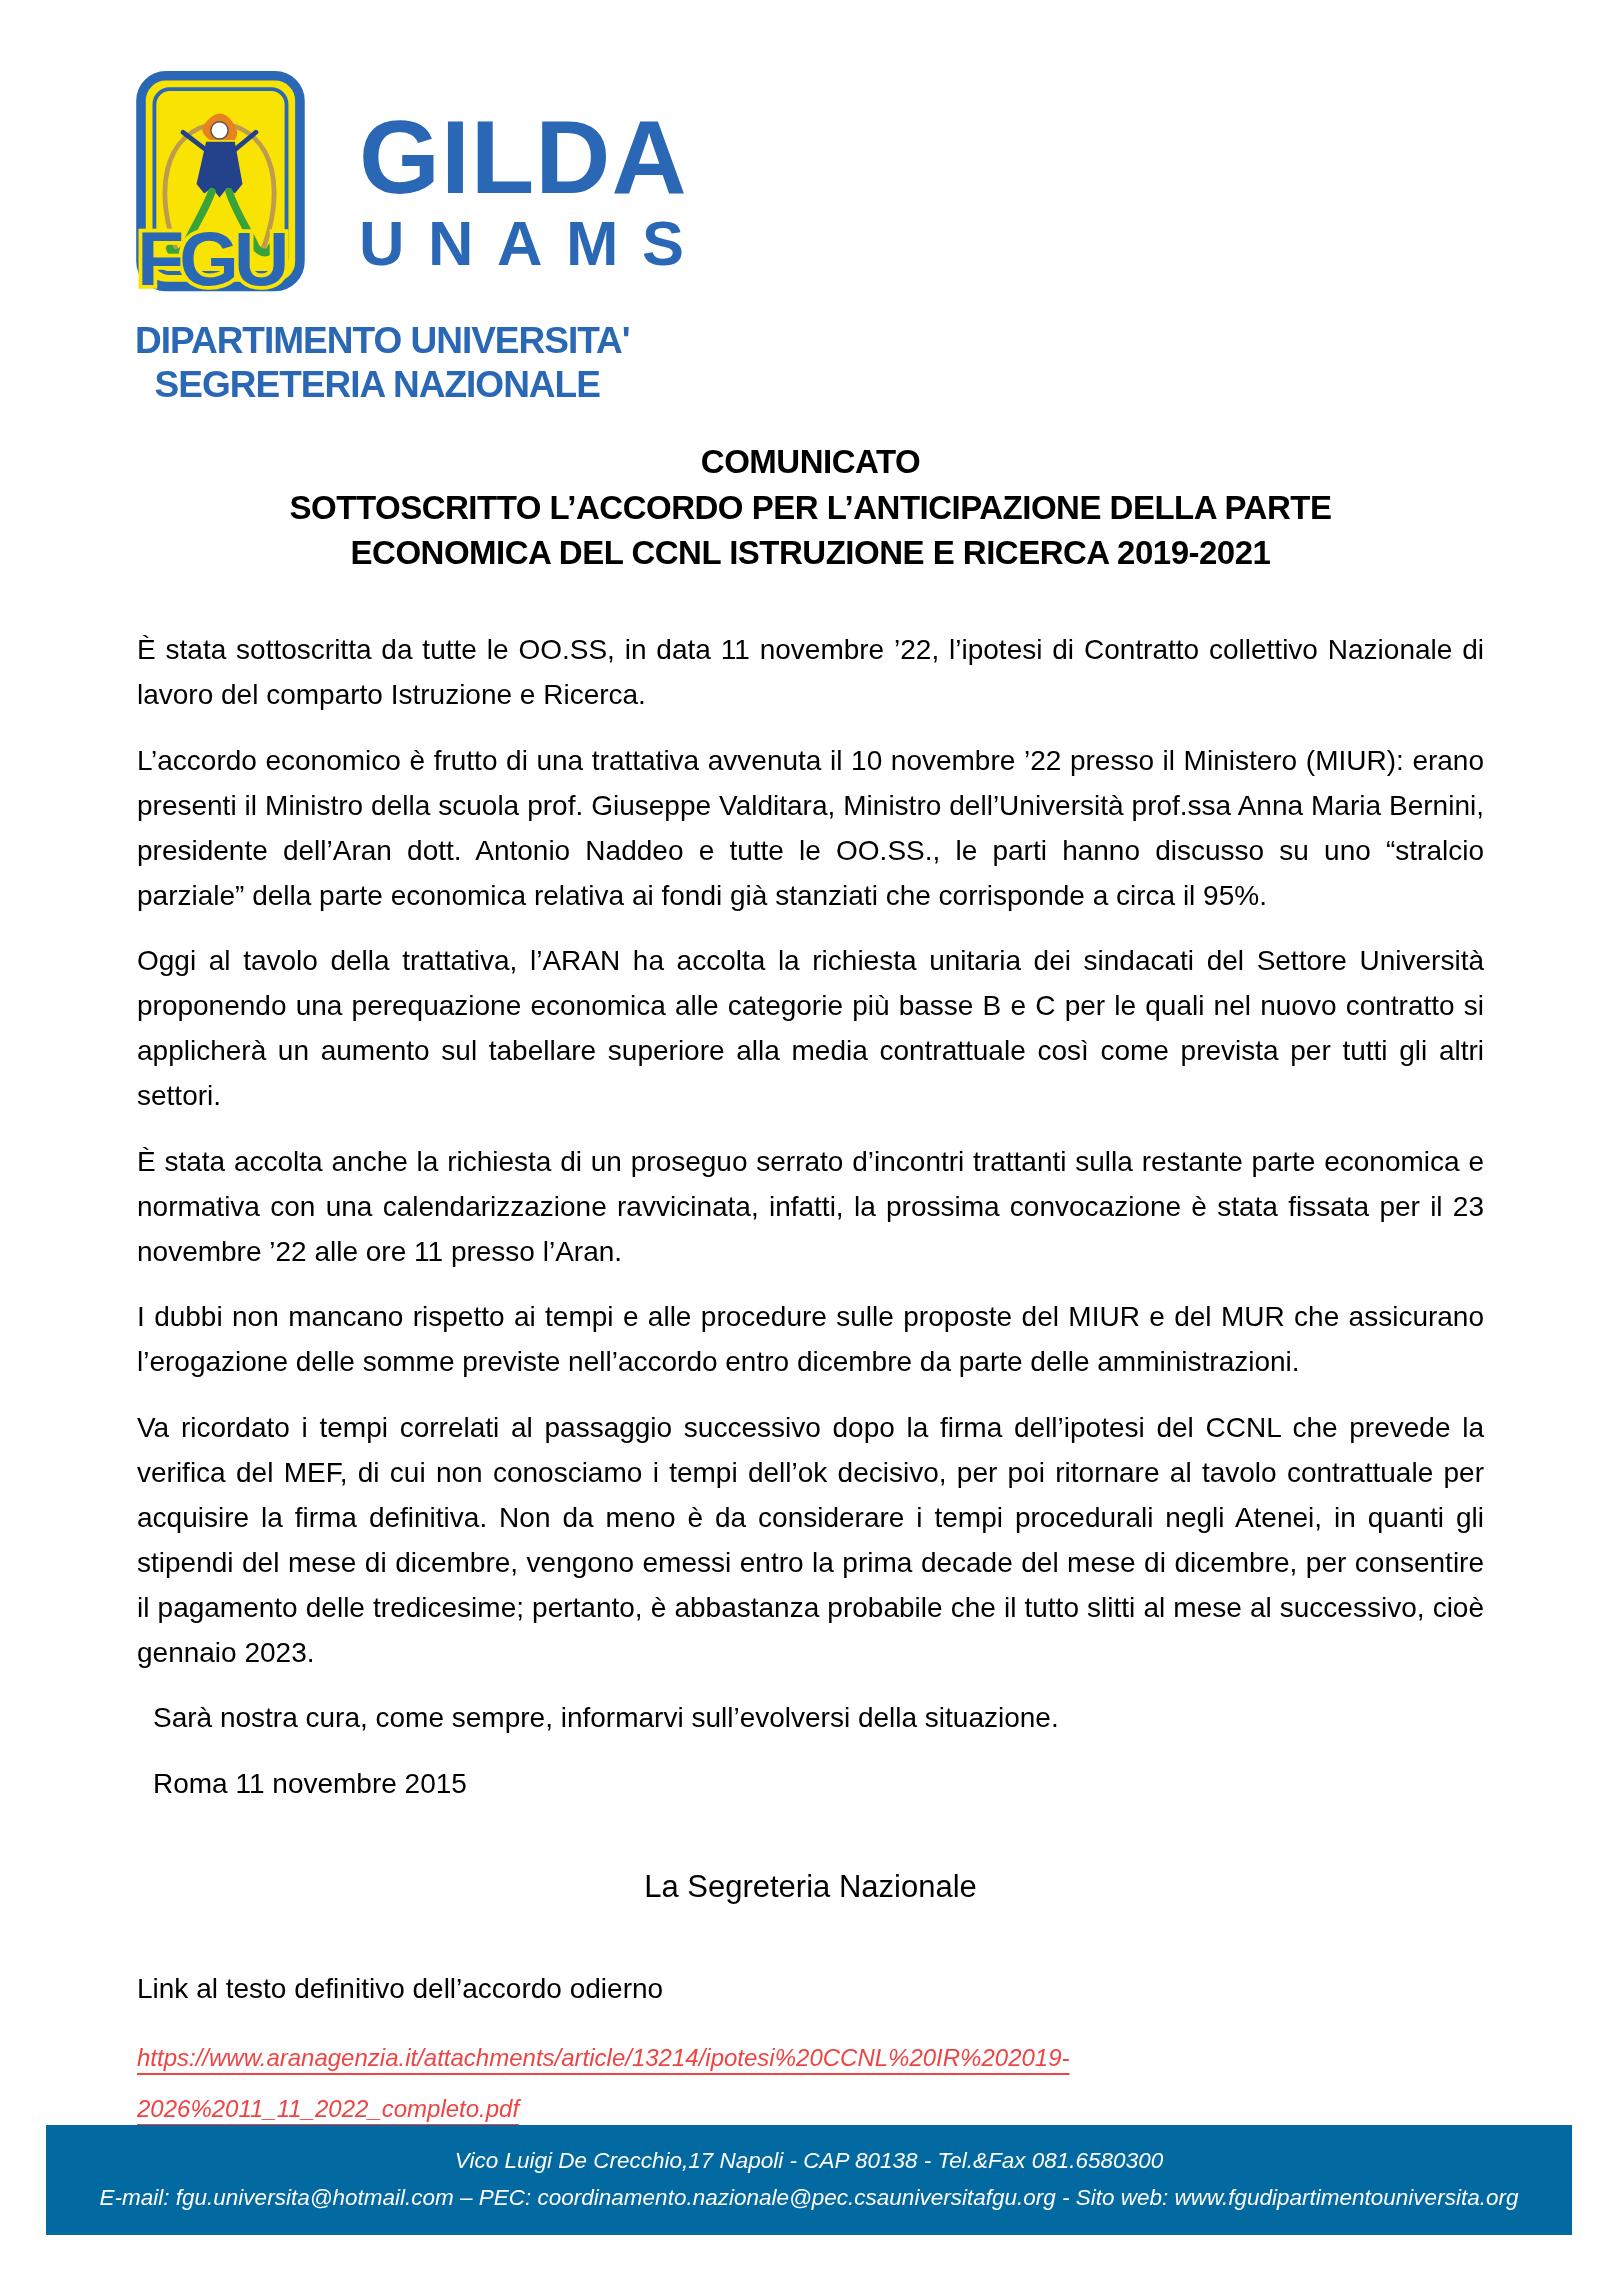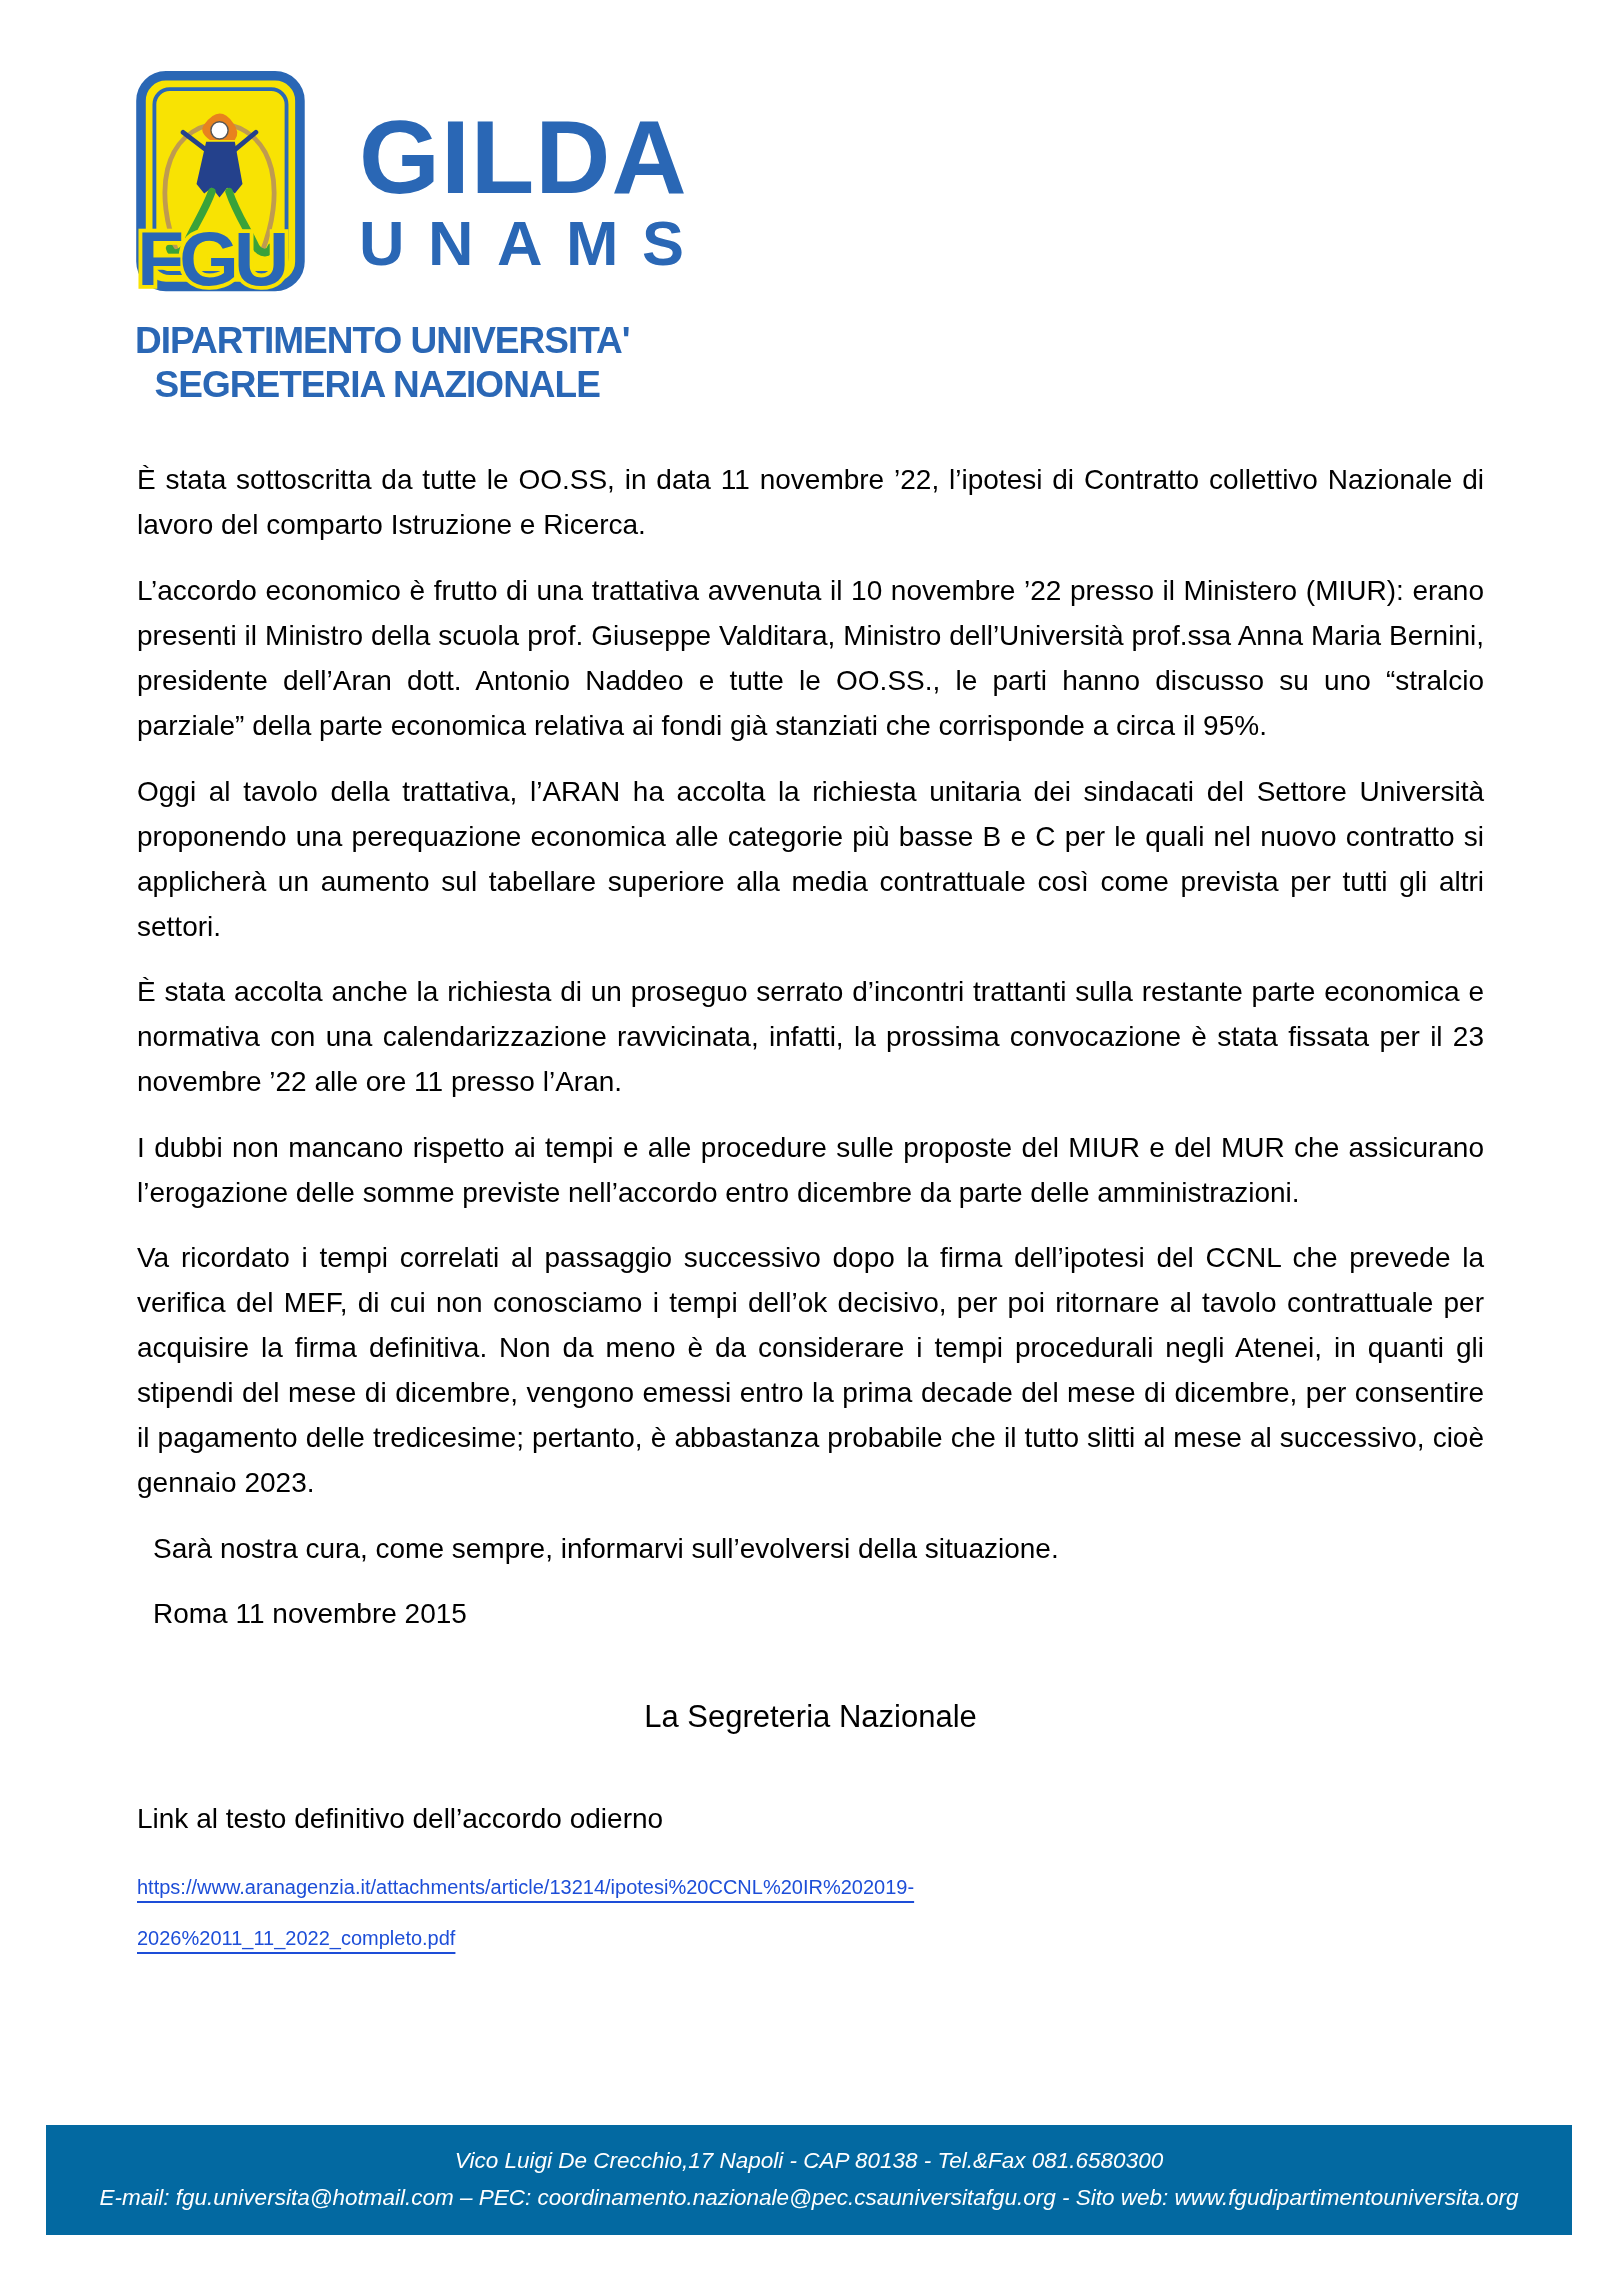--- a/index.html
+++ b/index.html
@@ -45,23 +45,24 @@
   .signature {
     text-align:center !important;
     font-size:31px;
     margin-top:58px;
     margin-bottom:0;
   }
   .link-block { margin-top:57px; }
   .link-label { text-align:left !important; margin-bottom:13.7px; }
   .pdf-link {
     display:block;
-    color:#1d4ed8;
-    font-size:20px; line-height:51px;
+    color:#ef4444;
+    font-size:24px; line-height:51px;
     text-decoration:none;
+    font-style:italic;
   }
   .pdf-link span { text-decoration:underline; text-underline-offset:6.9px; text-decoration-thickness:2px; }
   
   .footer-band {
     position:absolute;
     left:46px; top:2125px;
     width:1526px; height:110px;
     background:#0369a1;
     color:#ffffff;
     font-style:italic;
@@ -103,20 +104,25 @@
         <div class="gilda">GILDA</div>
         <div class="unams">UNAMS</div>
       </div>
     </div>
     <div class="dept">
       <div class="dept-line1">DIPARTIMENTO UNIVERSITA'</div>
       <div class="dept-line2">SEGRETERIA NAZIONALE</div>
     </div>
   </header>
 
+  <h1 class="doc-title">
+    <div>COMUNICATO</div>
+    <div>SOTTOSCRITTO L’ACCORDO PER L’ANTICIPAZIONE DELLA PARTE</div>
+    <div>ECONOMICA DEL CCNL ISTRUZIONE E RICERCA 2019-2021</div>
+  </h1>
 
   <main class="body-text">
     <p>È stata sottoscritta da tutte le OO.SS, in data 11 novembre ’22, l’ipotesi di Contratto collettivo Nazionale di lavoro del comparto Istruzione e Ricerca.</p>
     <p>L’accordo economico è frutto di una trattativa avvenuta il 10 novembre ’22 presso il Ministero (MIUR): erano presenti il Ministro della scuola prof. Giuseppe Valditara, Ministro dell’Università prof.ssa Anna Maria Bernini, presidente dell’Aran dott. Antonio Naddeo e tutte le OO.SS., le parti hanno discusso su uno “stralcio parziale” della parte economica relativa ai fondi già stanziati che corrisponde a circa il 95%.</p>
     <p>Oggi al tavolo della trattativa, l’ARAN ha accolta la richiesta unitaria dei sindacati del Settore Università proponendo una perequazione economica alle categorie più basse B e C per le quali nel nuovo contratto si applicherà un aumento sul tabellare superiore alla media contrattuale così come prevista per tutti gli altri settori.</p>
     <p>È stata accolta anche la richiesta di un proseguo serrato d’incontri trattanti sulla restante parte economica e normativa con una calendarizzazione ravvicinata, infatti, la prossima convocazione è stata fissata per il 23 novembre ’22 alle ore 11 presso l’Aran.</p>
     <p>I dubbi non mancano rispetto ai tempi e alle procedure sulle proposte del MIUR e del MUR che assicurano l’erogazione delle somme previste nell’accordo entro dicembre da parte delle amministrazioni.</p>
     <p>Va ricordato i tempi correlati al passaggio successivo dopo la firma dell’ipotesi del CCNL che prevede la verifica del MEF, di cui non conosciamo i tempi dell’ok decisivo, per poi ritornare al tavolo contrattuale per acquisire la firma definitiva.  Non da meno è da considerare i tempi procedurali negli Atenei, in quanti gli stipendi del mese di dicembre, vengono emessi entro la prima decade del mese di dicembre, per consentire il pagamento delle tredicesime; pertanto, è abbastanza probabile che il tutto slitti al mese al successivo, cioè gennaio 2023.</p>
     <p class="no-justify">Sarà nostra cura, come sempre, informarvi sull’evolversi della situazione.</p>
     <p class="no-justify">Roma 11 novembre 2015</p>

